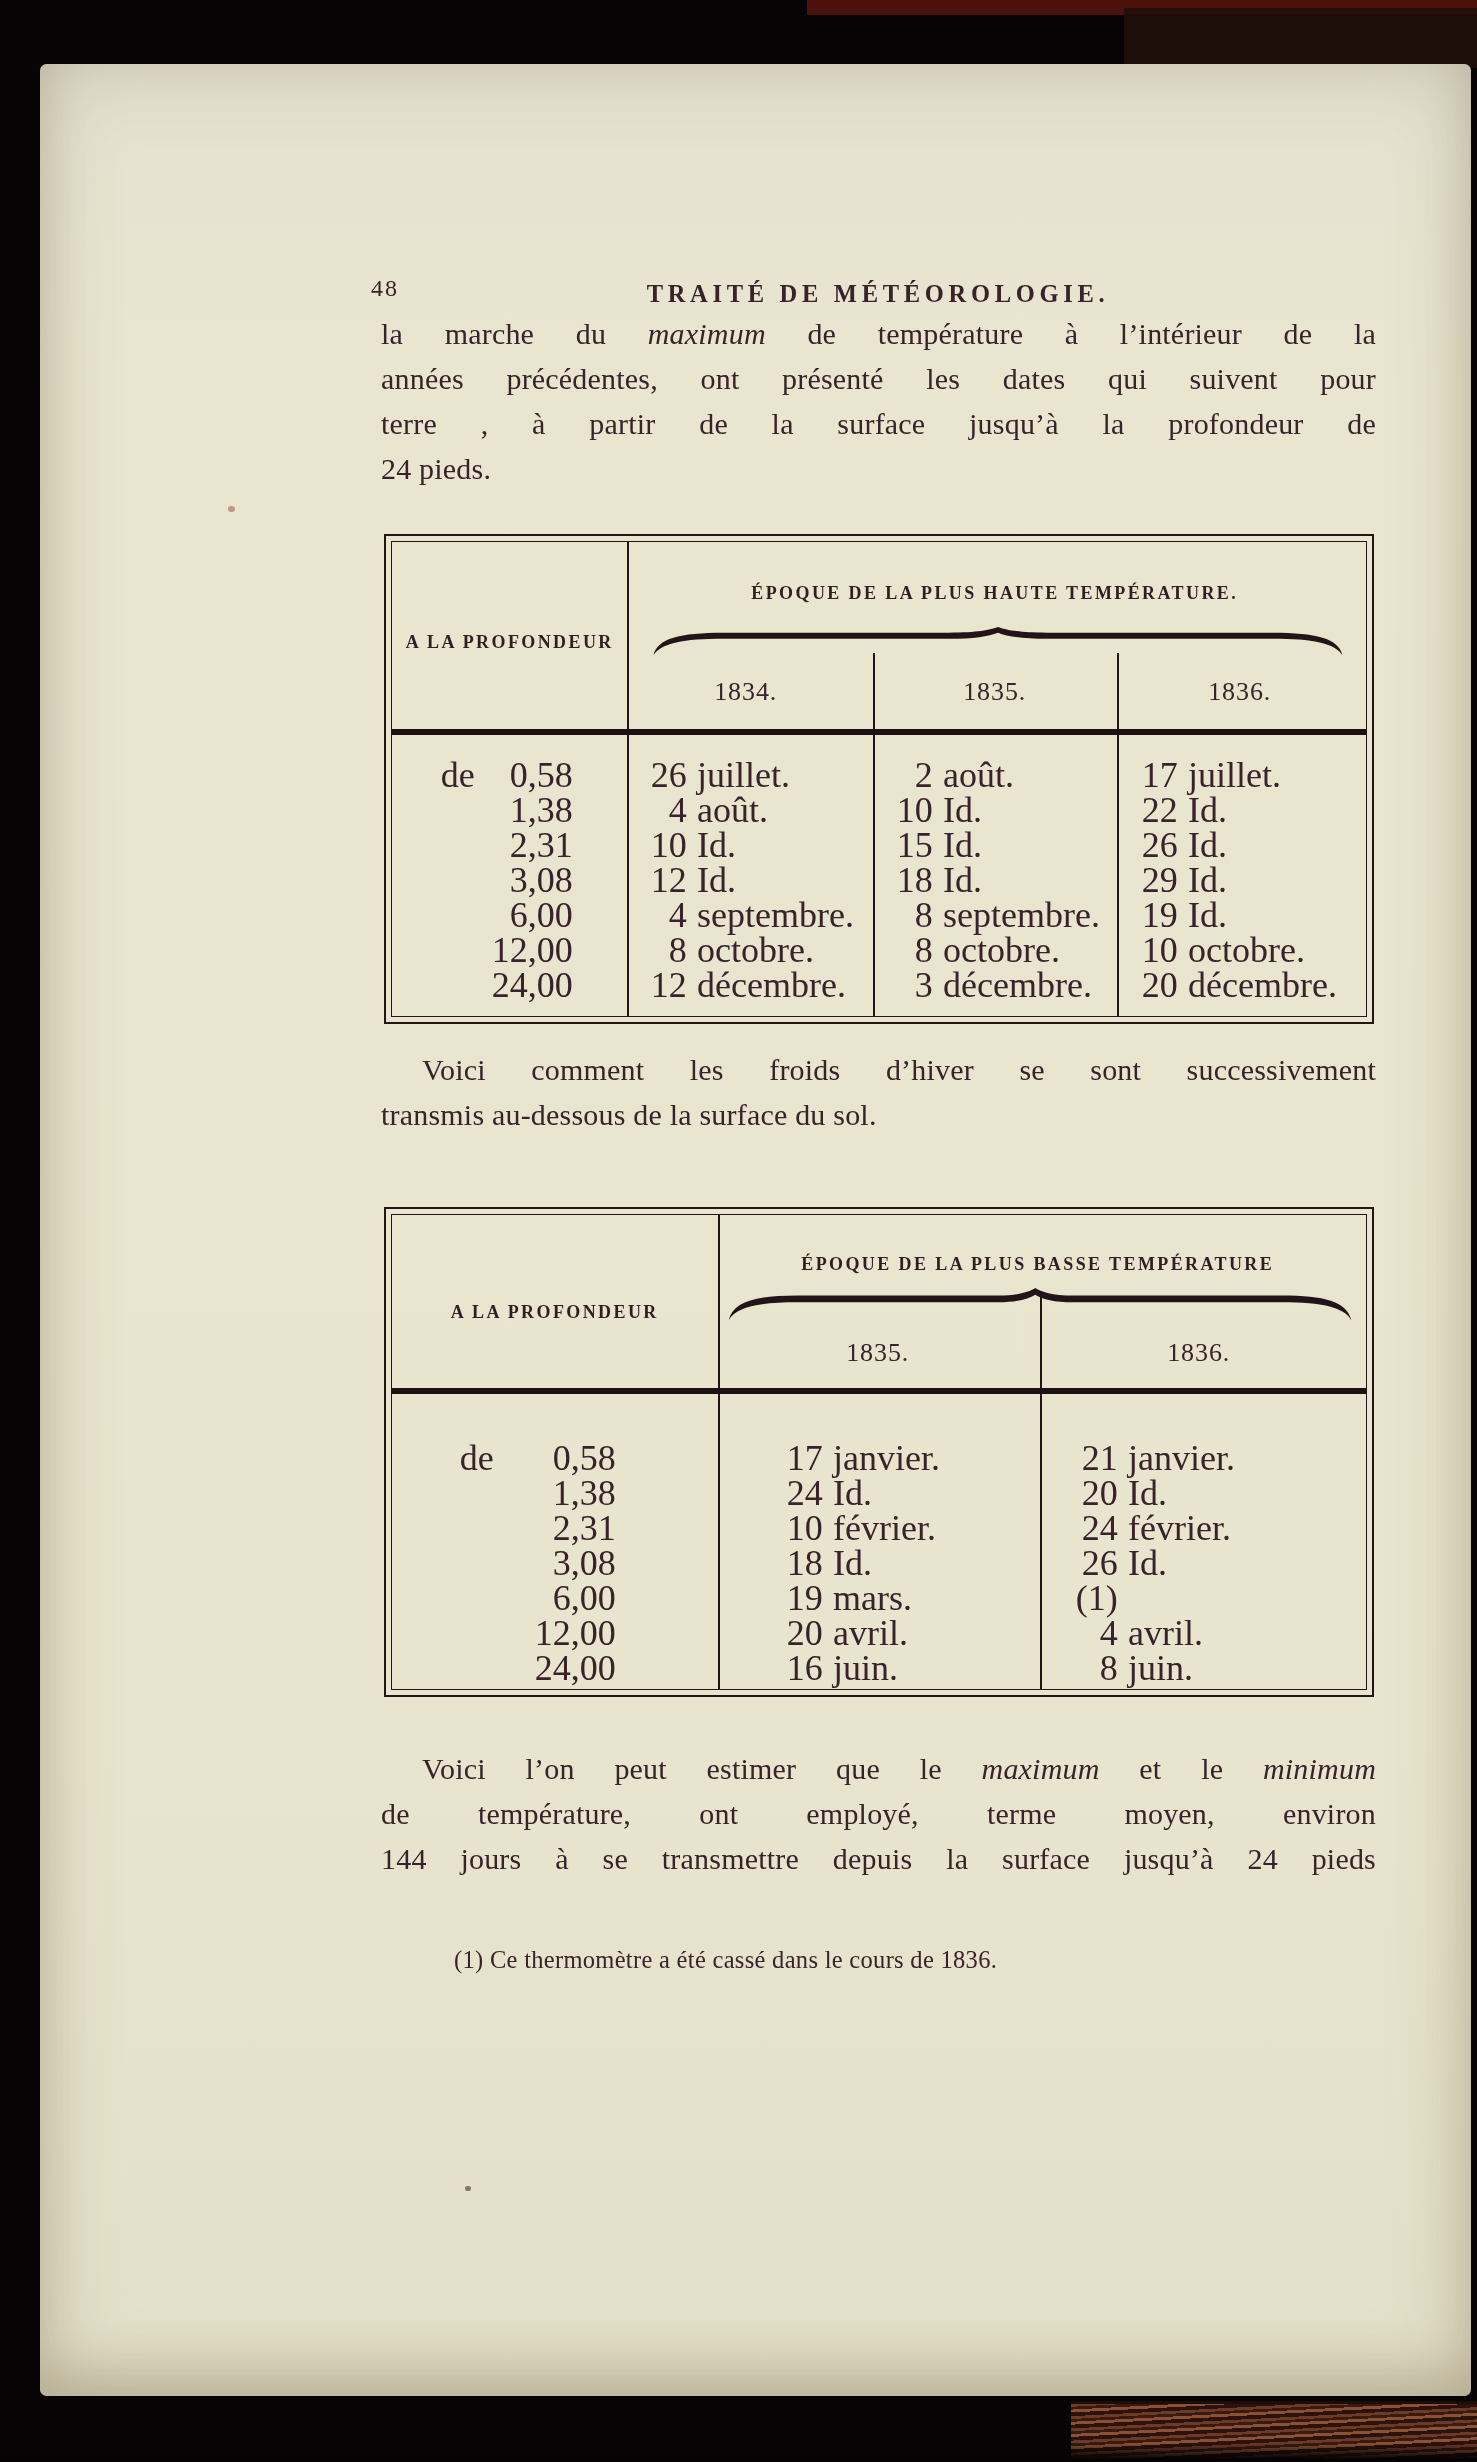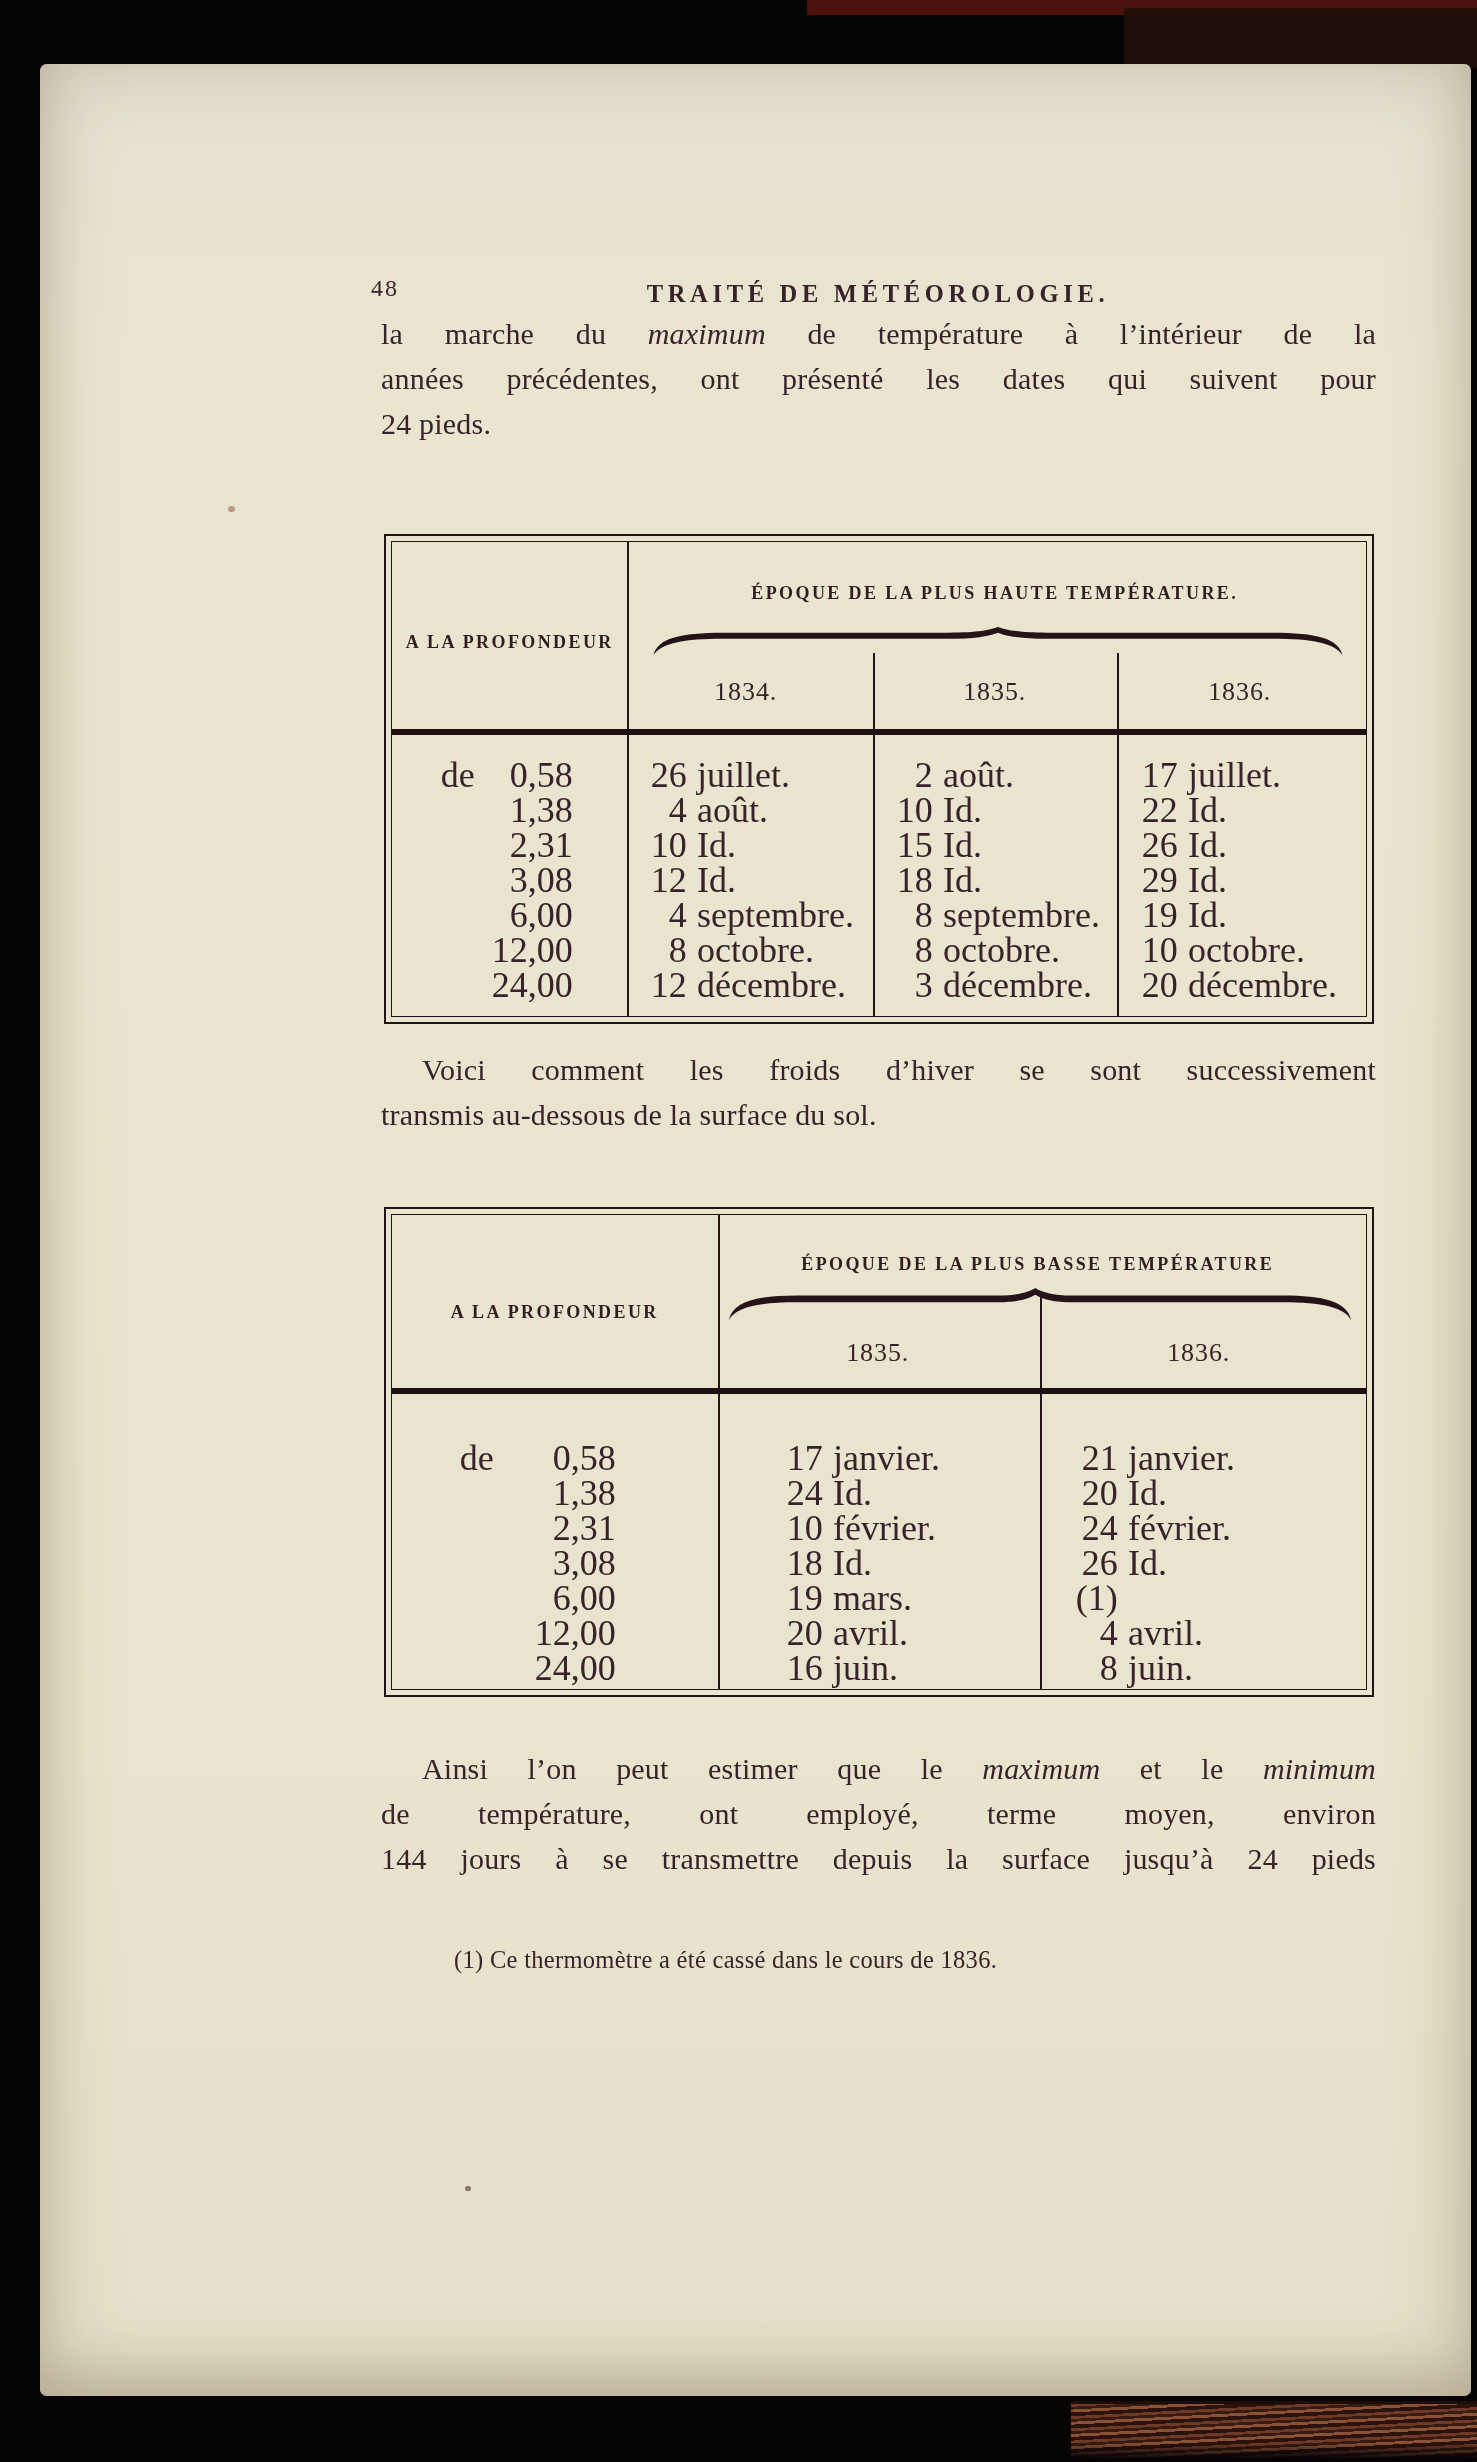--- a/index.html
+++ b/index.html
@@ -72,20 +72,21 @@
   <div class="paper">
     <div class="speck1"></div>
     <div class="speck2"></div>
 
     <div class="pgnum">48</div>
     <div class="runtitle">TRAITÉ DE MÉTÉOROLOGIE.</div>
 
     <div class="para p1">
       <div class="jline"><span>la marche du </span><i>maximum</i><span> de température à l’intérieur de la</span></div>
       <div class="jline">années précédentes, ont présenté les dates qui suivent pour</div>
+      <div class="jline">terre , à partir de la surface jusqu’à la profondeur de</div>
       <div class="lline">24 pieds.</div>
     </div>
 
     <div class="btable t1">
       <div class="binner">
         <div class="bcontent">
           <div class="vdiv" style="left:235px;top:0;bottom:0;"></div>
           <div class="vdiv" style="left:481px;top:111px;bottom:0;"></div>
           <div class="vdiv" style="left:725px;top:111px;bottom:0;"></div>
 
@@ -238,21 +239,21 @@
                 </div>
               <div class="cell cA"><span class="day">16</span><span class="mon">juin.</span></div>
               <div class="cell cC"><span class="day">8</span><span class="mon">juin.</span></div>
             </div>
           </div>
         </div>
       </div>
     </div>
 
     <div class="para p3">
-      <div class="jline indent"><span>Ainsi l’on peut estimer que le </span><i>maximum</i><span> et le </span><i>minimum</i></div>
+      <div class="jline indent"><span>Voici l’on peut estimer que le </span><i>maximum</i><span> et le </span><i>minimum</i></div>
       <div class="jline">de température, ont employé, terme moyen, environ</div>
       <div class="jline">144 jours à se transmettre depuis la surface jusqu’à 24 pieds</div>
     </div>
 
     <div class="footnote">(1) Ce thermomètre a été cassé dans le cours de 1836.</div>
   </div>
 </div>
 
 
 </body></html>

